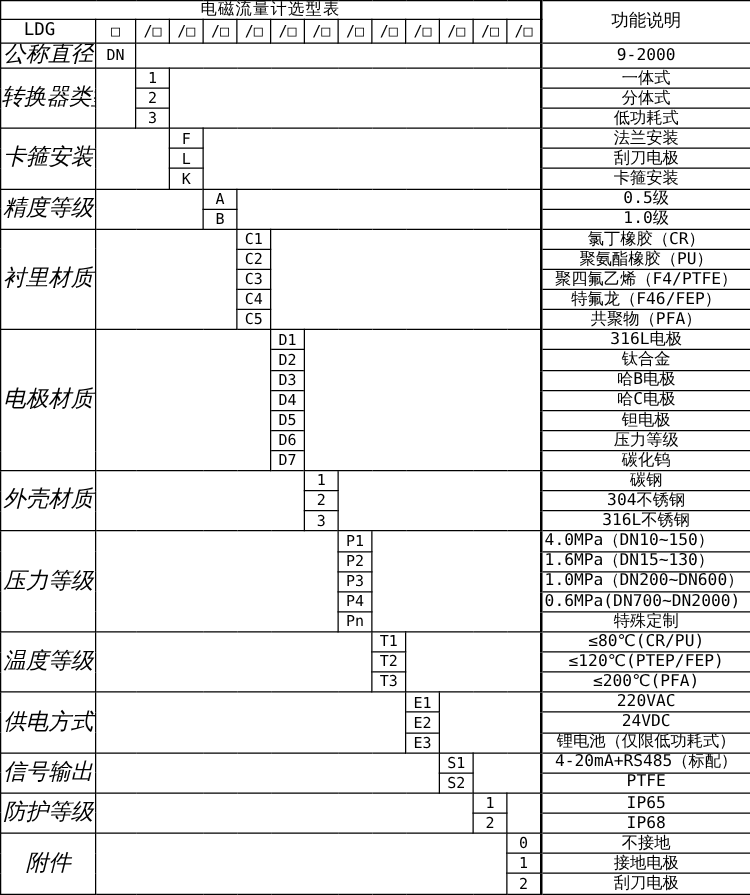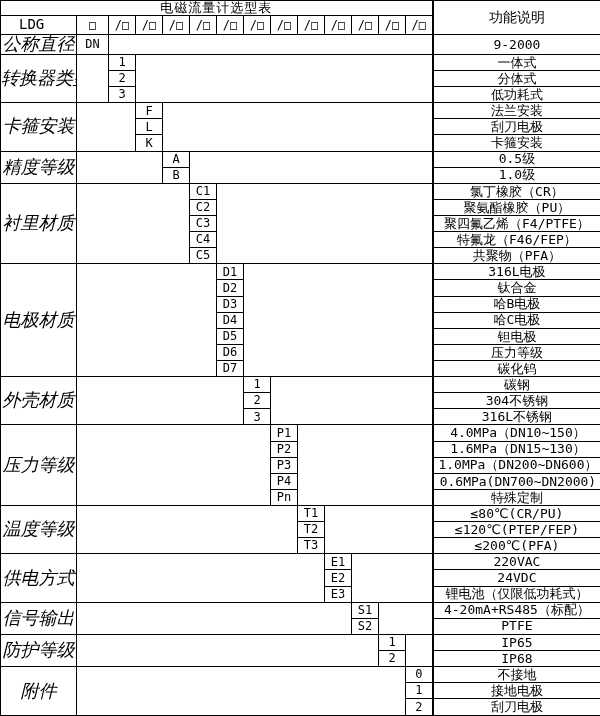--- a/index.html
+++ b/index.html
@@ -27,21 +27,21 @@
   }
   tr { height: 16px; }
   .title-row { height: 14px; margin-top: 20px; }
   .ldg-row { height: 19px; }
   .title-cell { font-size: 13px; letter-spacing: 1px; }
   .model-cell { text-align: left; padding-left: 18px; font-size: 14px; }
   .code-cell { font-size: 12px; }
   .label-cell { font-size: 18px; font-style: italic; }
   .func-cell { font-size: 13px; }
   .func-col { border-left: 2px solid #000000; }
-  .func-left { text-align: center; padding-left: 2px; }
+  .func-left { text-align: left; padding-left: 2px; }
   .header-cell { font-size: 14px; }
 </style>
 </head>
 <body>
 
 <table>
   <colgroup>
     <col style="width:76px">
     <col style="width:32px">
     <col style="width:27px">

